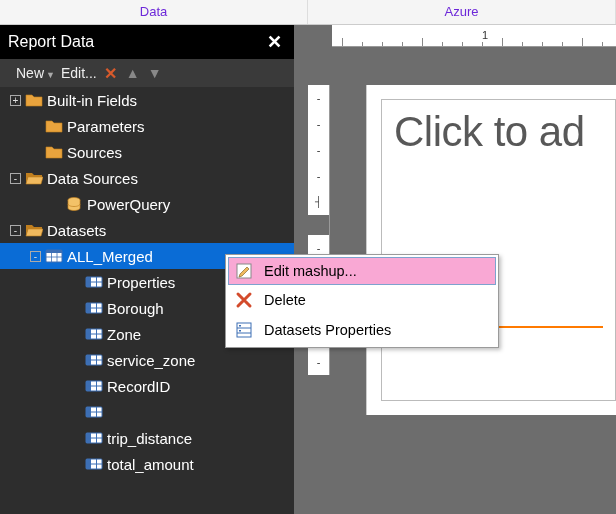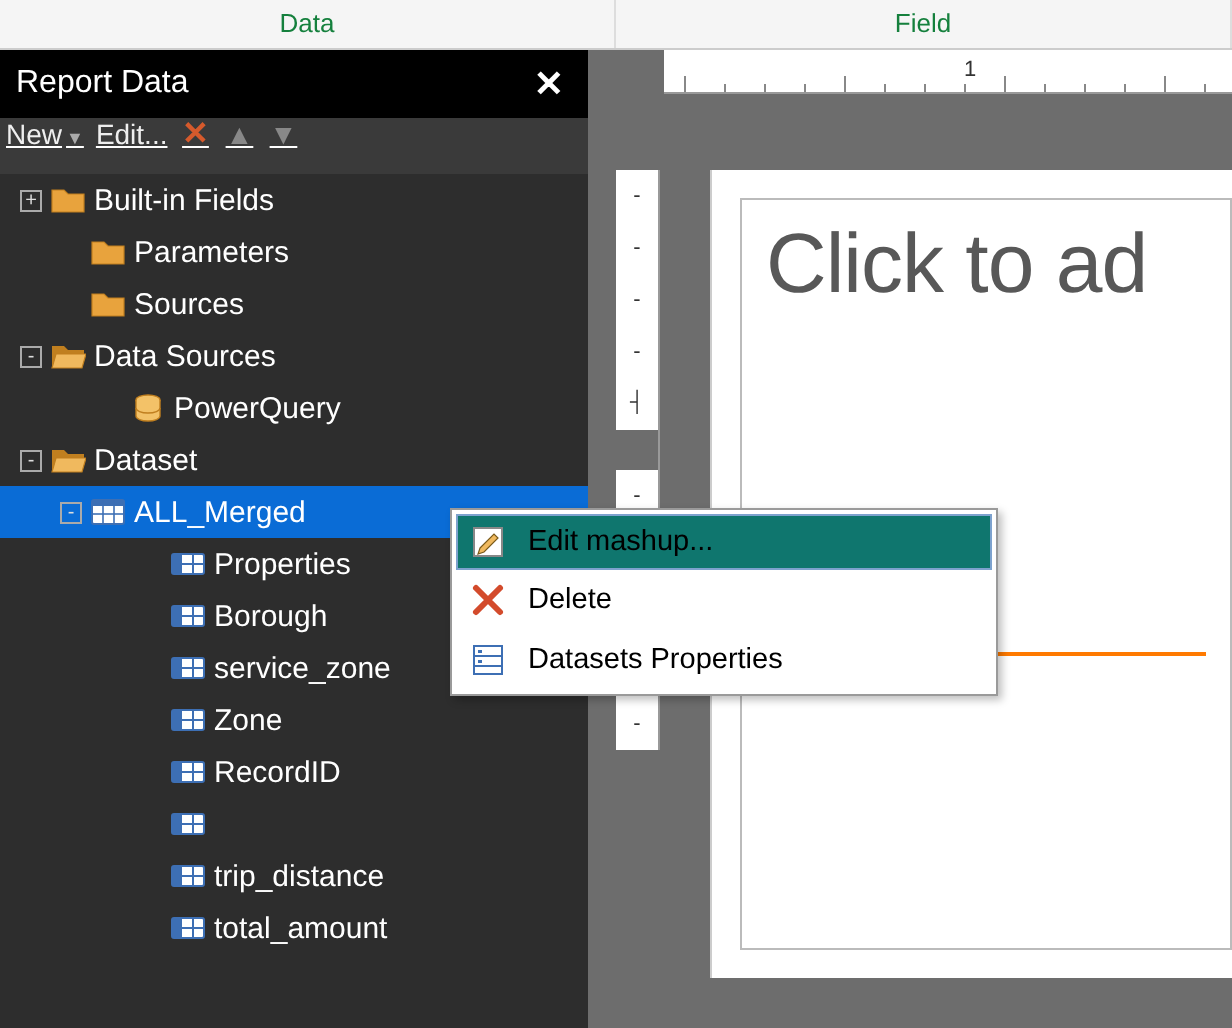--- a/index.html
+++ b/index.html
@@ -1,31 +1,31 @@
 <!DOCTYPE html>
 <html><head>
 <meta charset="utf-8">
 <style>
   * { box-sizing: border-box; margin: 0; padding: 0; font-family: "Segoe UI", sans-serif; }
   body { width: 616px; height: 514px; overflow: hidden; background: #fff; position: relative; }
 
   
   .top-tabs { height: 25px; display: flex; background: #f5f5f5; border-bottom: 1px solid #ccc; position: absolute; top: 0; left: 0; right: 0; }
-  .top-tab  { flex: 1; text-align: center; font-size: 13px; color: #15803d; line-height: 24px; border-right: 1px solid #ddd; }
+  .top-tab  { flex: 1; text-align: center; font-size: 13px; color: #6d28d9; line-height: 24px; border-right: 1px solid #ddd; }
 
   
   .main { position: absolute; top: 25px; left: 0; right: 0; bottom: 0; display: flex; }
 
   
   .panel { width: 294px; background: #2d2d2d; color: #fff; display: flex; flex-direction: column; }
   .panel-header { height: 34px; background: #000; display: flex; align-items: center; padding: 16px 8px; }
   .panel-title  { flex: 1; font-size: 16px; font-weight: 400; }
   .panel-close  { font-size: 18px; font-weight: bold; cursor: pointer; padding: 0 4px; }
 
-  .panel-toolbar { height: 28px; background: #3a3a3a; display: flex; align-items: flex-start; padding: 0 3px; gap: 6px; font-size: 14px; text-decoration: underline; }
+  .panel-toolbar { height: 28px; background: #3a3a3a; display: flex; align-items: center; padding: 0 16px; gap: 6px; font-size: 14px; }
   .tb-btn { color: #eee; cursor: pointer; }
   .tb-icon { width: 16px; height: 16px; display: flex; align-items: center; justify-content: center; }
   .tb-dd  { font-size: 9px; color: #aaa; margin-left: 2px; }
 
   
   .tree { flex: 1; background: #2d2d2d; overflow: hidden; font-size: 15px; }
   .node { display: flex; align-items: center; height: 26px; gap: 4px; color: #fff; white-space: nowrap; }
   .node.sel { background: #0a6cd6; }
   .indent { display: inline-block; }
   .exp { width: 11px; height: 11px; border: 1px solid #aaa; color: #ddd; font-size: 10px; line-height: 9px; text-align: center; cursor: pointer; flex-shrink: 0; }
@@ -37,37 +37,37 @@
   .surface { flex: 1; position: relative; background: #6d6d6d; }
   .ruler-h { position: absolute; top: 0; left: 38px; right: 0; height: 22px; background: #fff; border-bottom: 1px solid #999; font-size: 11px; }
   .ruler-h .tick { position: absolute; top: 4px; color: #333; }
   .ruler-h .minor { position: absolute; bottom: 0; width: 1px; height: 4px; background: #888; }
   .ruler-h .major { height: 8px; }
 
   .ruler-v { position: absolute; top: 60px; left: 14px; width: 22px; background: #fff; border-right: 1px solid #999; }
   .ruler-v .dash { height: 26px; border-bottom: 0; text-align: center; font-size: 11px; color: #333; line-height: 26px; }
   .ruler-v .gap  { height: 10px; background: #6d6d6d; border-left: 1px solid #6d6d6d; margin-left: -1px; }
 
-  .page { position: absolute; top: 60px; left: 61px; right: 0; height: 404px; background: #fff; overflow: hidden; border-left: 1px solid #ccc; }
+  .page { position: absolute; top: 60px; left: 72px; right: 0; height: 330px; background: #fff; overflow: hidden; border-left: 1px solid #ccc; }
   .page-inner { position: absolute; top: 14px; left: 14px; right: 0; bottom: 14px; border: 1px solid #bbb; padding: 8px 12px; }
   .page-title-text { font-size: 42px; font-weight: 300; color: #585858; letter-spacing: -0.5px; }
   .page-hr { border: none; border-top: 2px solid #ff7a00; margin-top: 170px; width: 100%; }
 
   
   .ctxmenu { position: absolute; top: 254px; left: 225px; width: 274px; background: #fff; border: 1px solid #9a9a9a; box-shadow: 2px 2px 4px rgba(0,0,0,0.25); padding: 2px; z-index: 50; }
   .ctx-item { display: flex; align-items: center; height: 30px; gap: 10px; padding: 0 6px; font-size: 14.5px; color: #000; cursor: pointer; }
-  .ctx-item.hov { border: 1px solid #7da2ce; background: #0f766e; height: 28px; padding: 0 5px; }
+  .ctx-item.hov { border: 1px solid #7da2ce; background: #f9a8d4; height: 28px; padding: 0 5px; }
   .ctx-ico { width: 20px; height: 20px; flex-shrink: 0; display: flex; align-items: center; justify-content: center; }
 </style>
 </head>
 <body>
 
 <div class="top-tabs">
   <div class="top-tab">Data</div>
-  <div class="top-tab">Field</div>
+  <div class="top-tab">Azure</div>
 </div>
 
 <div class="main">
 
   <div class="panel">
     <div class="panel-header">
       <span class="panel-title">Report Data</span>
       <span class="panel-close">✕</span>
     </div>
     <div class="panel-toolbar">
@@ -129,21 +129,21 @@
           <span>PowerQuery</span>
         </div>
         <div class="node">
           <span class="indent" style="width: 6px;"></span>
           <span class="exp">-</span>
           <span class="ico">
             <svg viewBox="0 0 18 16">
               <use href="#i-folder-open"></use>
             </svg>
           </span>
-          <span>Dataset</span>
+          <span>Datasets</span>
         </div>
         <div class="node sel">
           <span class="indent" style="width: 26px;"></span>
           <span class="exp">-</span>
           <span class="ico">
             <svg viewBox="0 0 18 16">
               <use href="#i-dataset"></use>
             </svg>
           </span>
           <span>ALL_Merged</span>
@@ -169,31 +169,31 @@
           <span>Borough</span>
         </div>
         <div class="node">
           <span class="indent" style="width: 66px;"></span>
           <span class="exp none"></span>
           <span class="ico">
             <svg viewBox="0 0 18 16">
               <use href="#i-field"></use>
             </svg>
           </span>
+          <span>Zone</span>
+        </div>
+        <div class="node">
+          <span class="indent" style="width: 66px;"></span>
+          <span class="exp none"></span>
+          <span class="ico">
+            <svg viewBox="0 0 18 16">
+              <use href="#i-field"></use>
+            </svg>
+          </span>
           <span>service_zone</span>
-        </div>
-        <div class="node">
-          <span class="indent" style="width: 66px;"></span>
-          <span class="exp none"></span>
-          <span class="ico">
-            <svg viewBox="0 0 18 16">
-              <use href="#i-field"></use>
-            </svg>
-          </span>
-          <span>Zone</span>
         </div>
         <div class="node">
           <span class="indent" style="width: 66px;"></span>
           <span class="exp none"></span>
           <span class="ico">
             <svg viewBox="0 0 18 16">
               <use href="#i-field"></use>
             </svg>
           </span>
           <span>RecordID</span>

